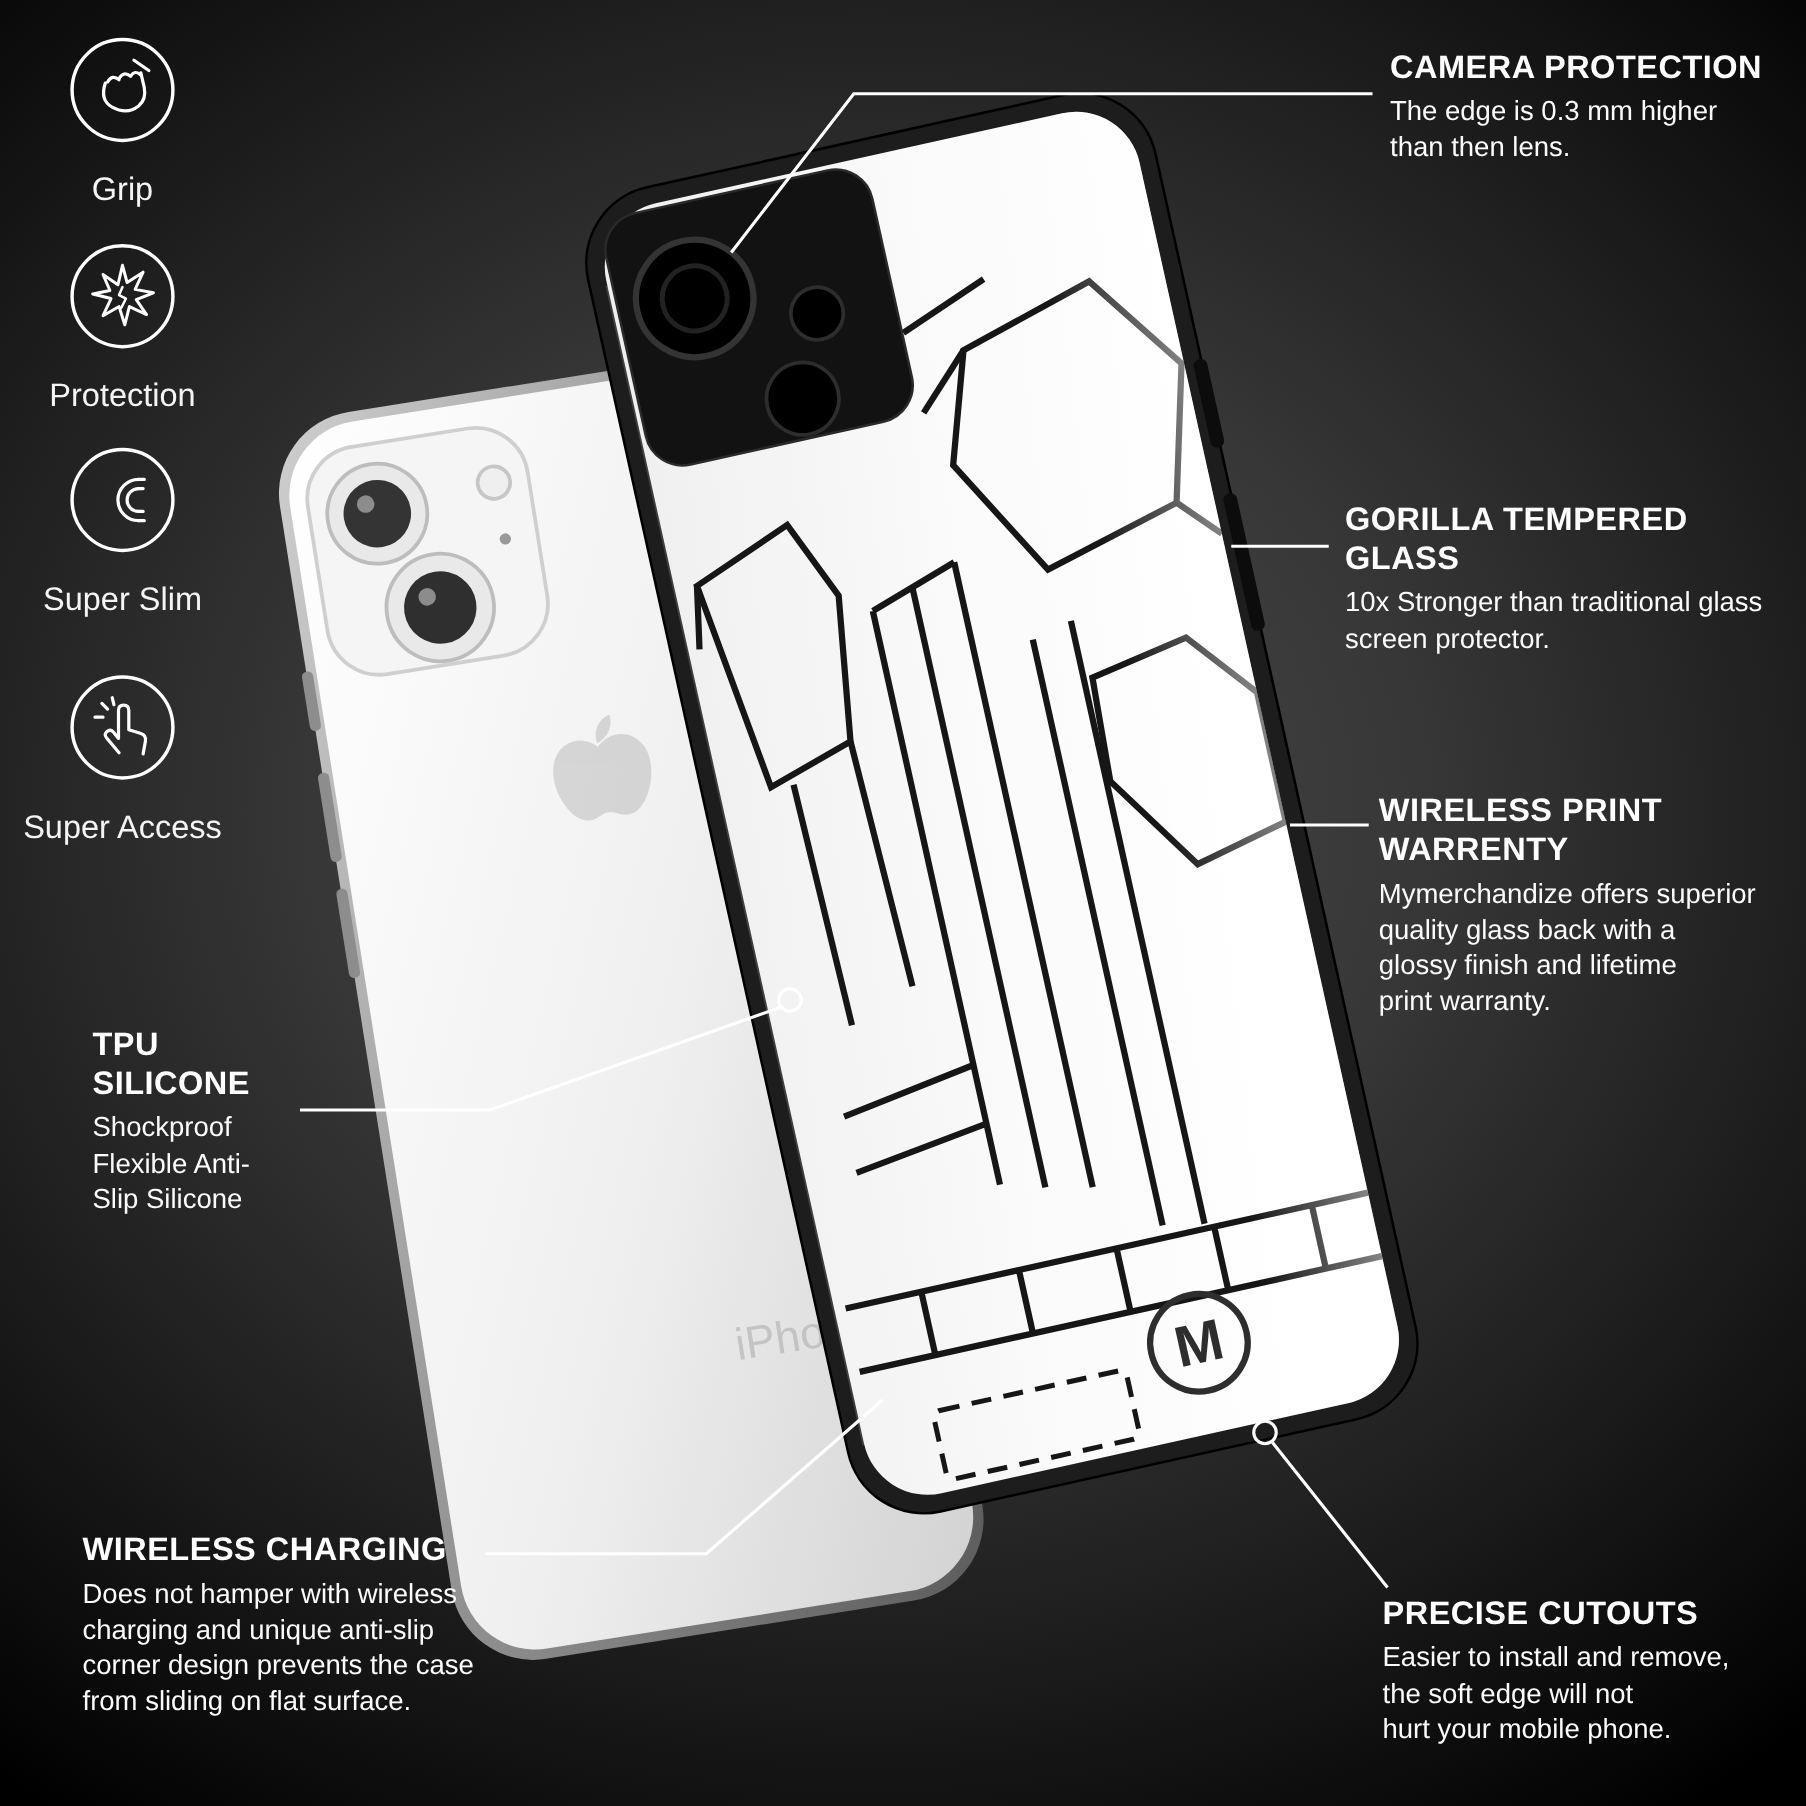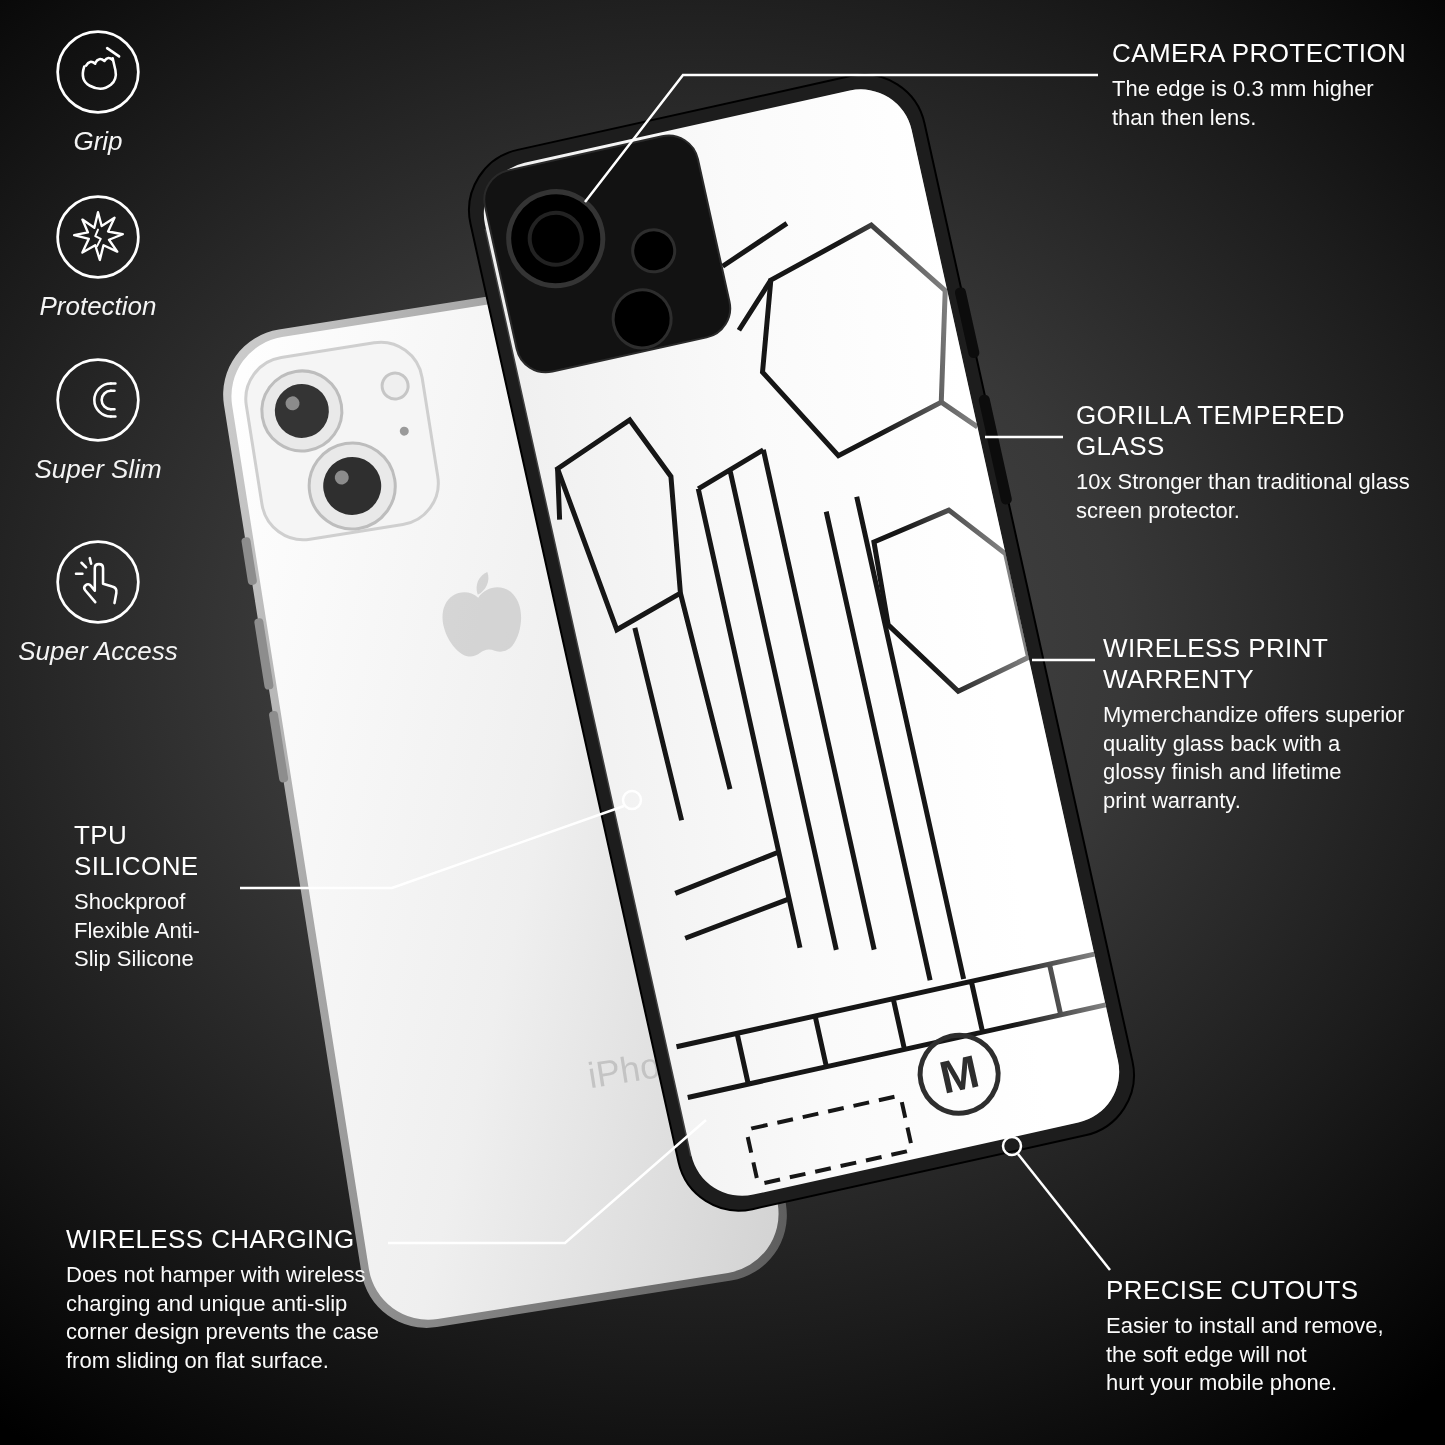--- a/index.html
+++ b/index.html
@@ -4,23 +4,23 @@
 <style>
   html,body{margin:0;padding:0;background:#000;}
   #stage{
     position:relative;width:1445px;height:1445px;overflow:hidden;
     font-family:"Liberation Sans",sans-serif;color:#fff;
     background:radial-gradient(ellipse 78% 68% at 48% 45%, #4a4a4a 0%, #383838 38%, #1c1c1c 70%, #000 100%);
   }
   #scene{position:absolute;left:0;top:0;width:1445px;height:1445px;}
   .feature{position:absolute;left:18px;width:160px;text-align:center;}
   .feature svg{display:block;margin:0 auto;}
-  .feature-label{margin-top:10px;font-size:26px;font-weight:400;color:#f4f4f4;font-style:italic;}
+  .feature-label{margin-top:20px;font-size:26px;font-weight:400;color:#f4f4f4;}
   .callout{position:absolute;}
-  .callout-title{font-size:26px;font-weight:400;letter-spacing:.4px;white-space:pre-line;}
+  .callout-title{font-size:26px;font-weight:700;letter-spacing:.4px;white-space:pre-line;}
   .callout-body{font-size:22px;line-height:1.3;margin-top:6px;white-space:pre-line;font-weight:400;color:#fbfbfb;}
 </style>
 </head>
 <body>
 
 <div id="stage">
 
   <svg id="scene" viewBox="0 0 1445 1445" xmlns="http://www.w3.org/2000/svg">
     <defs>
       <linearGradient id="leftBack" x1="0" y1="0" x2="1" y2="1">

